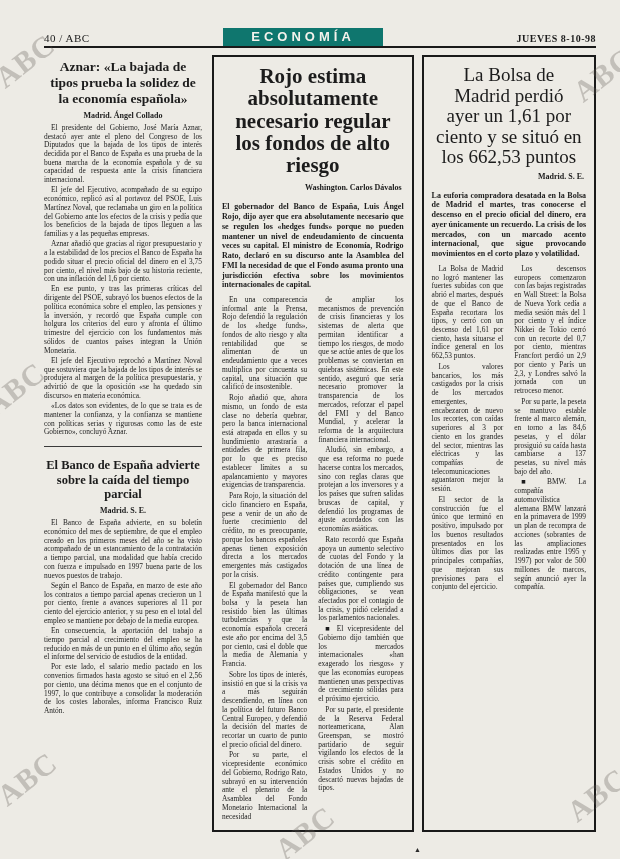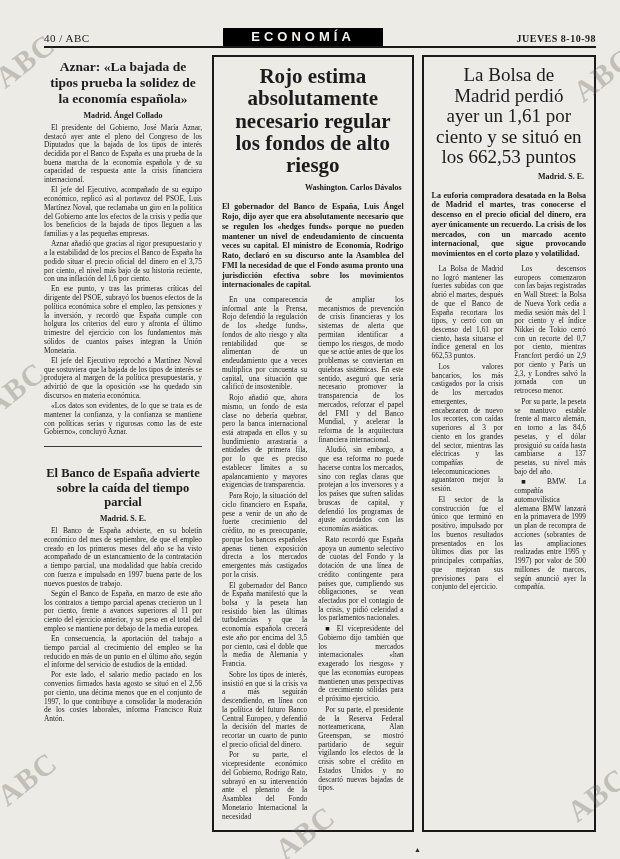--- a/index.html
+++ b/index.html
@@ -25,21 +25,21 @@
   .wm5{left:272px;top:816px;}
   .wm6{right:-10px;top:778px;}
   
   .masthead{
     margin:26px 24px 0 44px;
     display:flex;align-items:flex-end;justify-content:space-between;
     border-bottom:2px solid #1a1a1a;padding-bottom:2px;
   }
   .folio{font-size:11px;letter-spacing:0.5px;}
   .section-bar{
-    background:#000000;color:#f4f2ec;
+    background:#0f766e;color:#f4f2ec;
     font-family:"Liberation Sans","DejaVu Sans",sans-serif;
     font-weight:bold;font-size:13px;letter-spacing:4px;
     padding:2px 28px 3px;line-height:1;
     transform:translateY(2px);
   }
   .pdate{font-size:10px;font-weight:bold;letter-spacing:0.5px;}
   
   .content{display:flex;gap:10px;padding:7px 24px 0 44px;}
   .left-col{width:158px;flex:none;}
   .right-col{flex:1;display:flex;flex-direction:row;gap:8px;min-width:0;}
@@ -48,21 +48,21 @@
     font-size:13.5px;font-weight:bold;text-align:center;line-height:1.18;
     margin:4px 1px 4px;
   }
   .byline-c{
     text-align:center;font-size:8px;font-weight:bold;margin:1px 0 4px;
   }
   .bodytext p{
     font-size:7.4px;line-height:1.18;text-align:justify;
     margin:0 0 1.5px;text-indent:7px;
   }
-  .article-second{margin-top:9px;border-top:1px solid #3a3a3a;padding-top:15px;}
+  .article-second{margin-top:9px;border-top:1px solid #3a3a3a;padding-top:7px;}
   .article-second h2{font-size:12.5px;}
   
   .boxed{border:2px solid #1a1a1a;padding:6px 8px 7px;background:rgba(255,255,255,0.0);}
   .main-art h1{
     font-size:21px;font-weight:bold;text-align:center;line-height:1.06;
     margin:2px 6px 7px;
   }
   .subhead{
     border-top:1px solid #222;border-bottom:1px solid #222;
     font-weight:bold;font-size:10.5px;padding:3px 1px;line-height:1.1;

